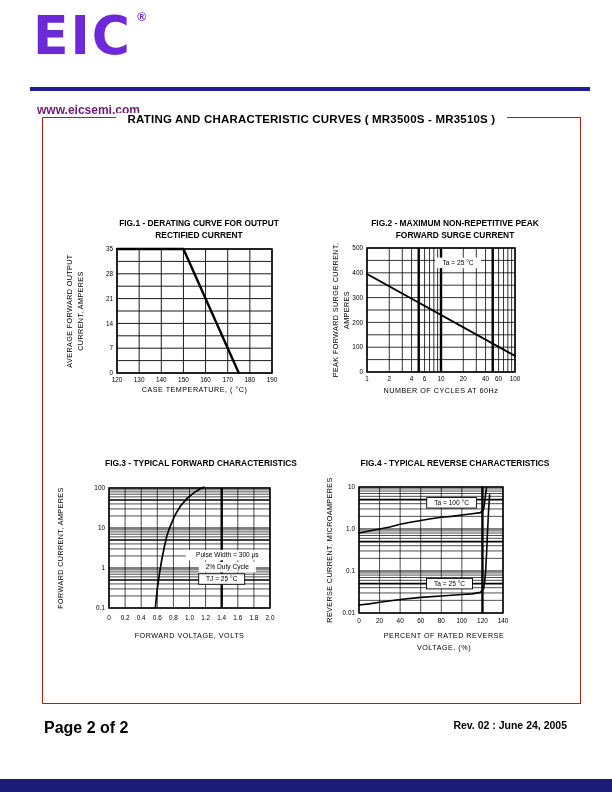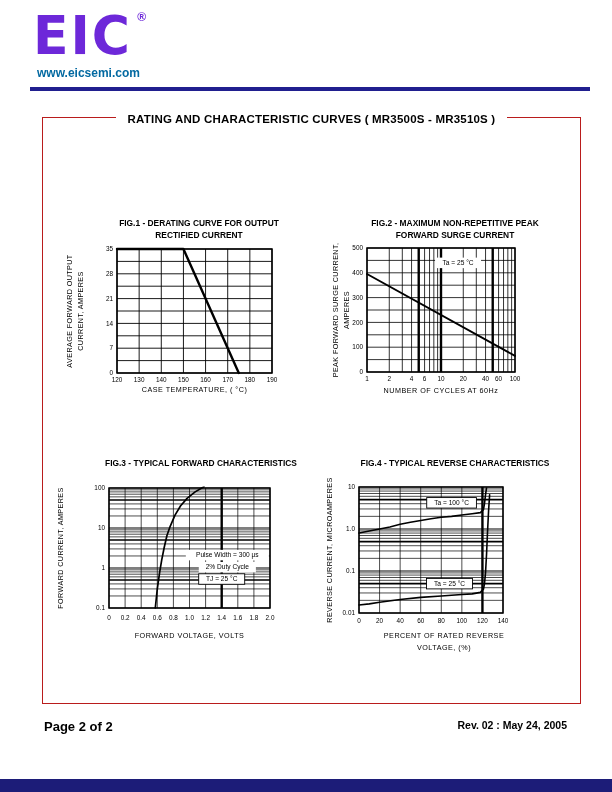--- a/index.html
+++ b/index.html
@@ -9,34 +9,34 @@
   .logo-text{font-size:52px;font-weight:bold;letter-spacing:2px;line-height:60px;
              font-family:"DejaVu Sans",sans-serif;transform:scaleY(1.02);display:inline-block;}
   .logo-reg{position:absolute;top:4px;right:-14px;font-size:12px;font-weight:bold;}
   .website{position:absolute;left:37px;top:66px;font-size:12px;font-weight:bold;}
   .rule{position:absolute;left:30px;top:87px;width:560px;height:4px;}
   .main-box{position:absolute;left:42px;top:117px;width:537px;height:585px;border:1px solid #b91c1c;}
   .box-title-wrap{position:absolute;left:0;right:0;top:-9px;text-align:center;}
   .box-title{background:#fff;padding:0 12px;font-size:11.5px;font-weight:bold;letter-spacing:.2px;}
   .chart{position:absolute;margin-top:28px;}
   svg text{font-family:"Liberation Sans",sans-serif;fill:#000;}
-  .footer-left{position:absolute;left:44px;top:719px;font-size:13px;font-weight:bold;}
+  .footer-left{position:absolute;left:44px;top:719px;font-size:16px;font-weight:bold;}
   .footer-right{position:absolute;right:45px;top:719px;font-size:10.5px;font-weight:bold;}
   .bottom-bar{position:absolute;left:0;bottom:0;width:100%;height:13px;}
 </style>
 </head>
 <body>
 
 <div class="page">
 
   <div class="logo" style="color: #6d28d9;">
     <span class="logo-text">EIC</span>
     <span class="logo-reg">®</span>
   </div>
-  <div class="website" style="color: #0369a1;">www.eicsemi.com</div>
+  <div class="website" style="color: #701a75; margin-top: 37px;">www.eicsemi.com</div>
   <div class="rule" style="background: rgb(32, 31, 143);"></div>
 
   <div class="main-box">
     <div class="box-title-wrap">
       <span class="box-title">RATING AND CHARACTERISTIC CURVES  ( MR3500S - MR3510S )</span>
     </div>
   </div>
 
   <div id="fig1" class="chart" style="left: 60px; top: 188px;"><svg width="252" height="200" viewBox="0 0 252 200">
         <line x1="57" y1="33" x2="57" y2="157" stroke="#000" stroke-width="0.9"></line>
@@ -271,15 +271,15 @@
         <text x="14" y="94" font-size="7.2" text-anchor="middle" letter-spacing="0.4" transform="rotate(-90 14 94)">REVERSE CURRENT, MICROAMPERES</text>
         <text x="126" y="182" font-size="7.2" text-anchor="middle" letter-spacing="0.5">PERCENT OF RATED REVERSE</text>
         <text x="126" y="194" font-size="7.2" text-anchor="middle" letter-spacing="0.5">VOLTAGE, (%)</text>
         <rect x="108.72142857142859" y="41.57352980328818" width="49.7" height="10.5" fill="#fff" stroke="#000" stroke-width="0.9"></rect>
         <text x="133.57142857142858" y="49.12352980328818" font-size="6.6" text-anchor="middle">Ta = 100 °C</text>
         <rect x="108.5142857142857" y="122.39325981788721" width="46" height="10.5" fill="#fff" stroke="#000" stroke-width="0.9"></rect>
         <text x="131.5142857142857" y="129.94325981788722" font-size="6.6" text-anchor="middle">Ta = 25 °C</text>
       </svg></div>
 
   <div class="footer-left">Page 2 of 2</div>
-  <div class="footer-right">Rev. 02 : May 24, 2005</div>
+  <div class="footer-right">Rev. 02 : June 24, 2005</div>
   <div class="bottom-bar" style="background: rgb(28, 28, 120);"></div>
 </div>
 
 </body></html>

